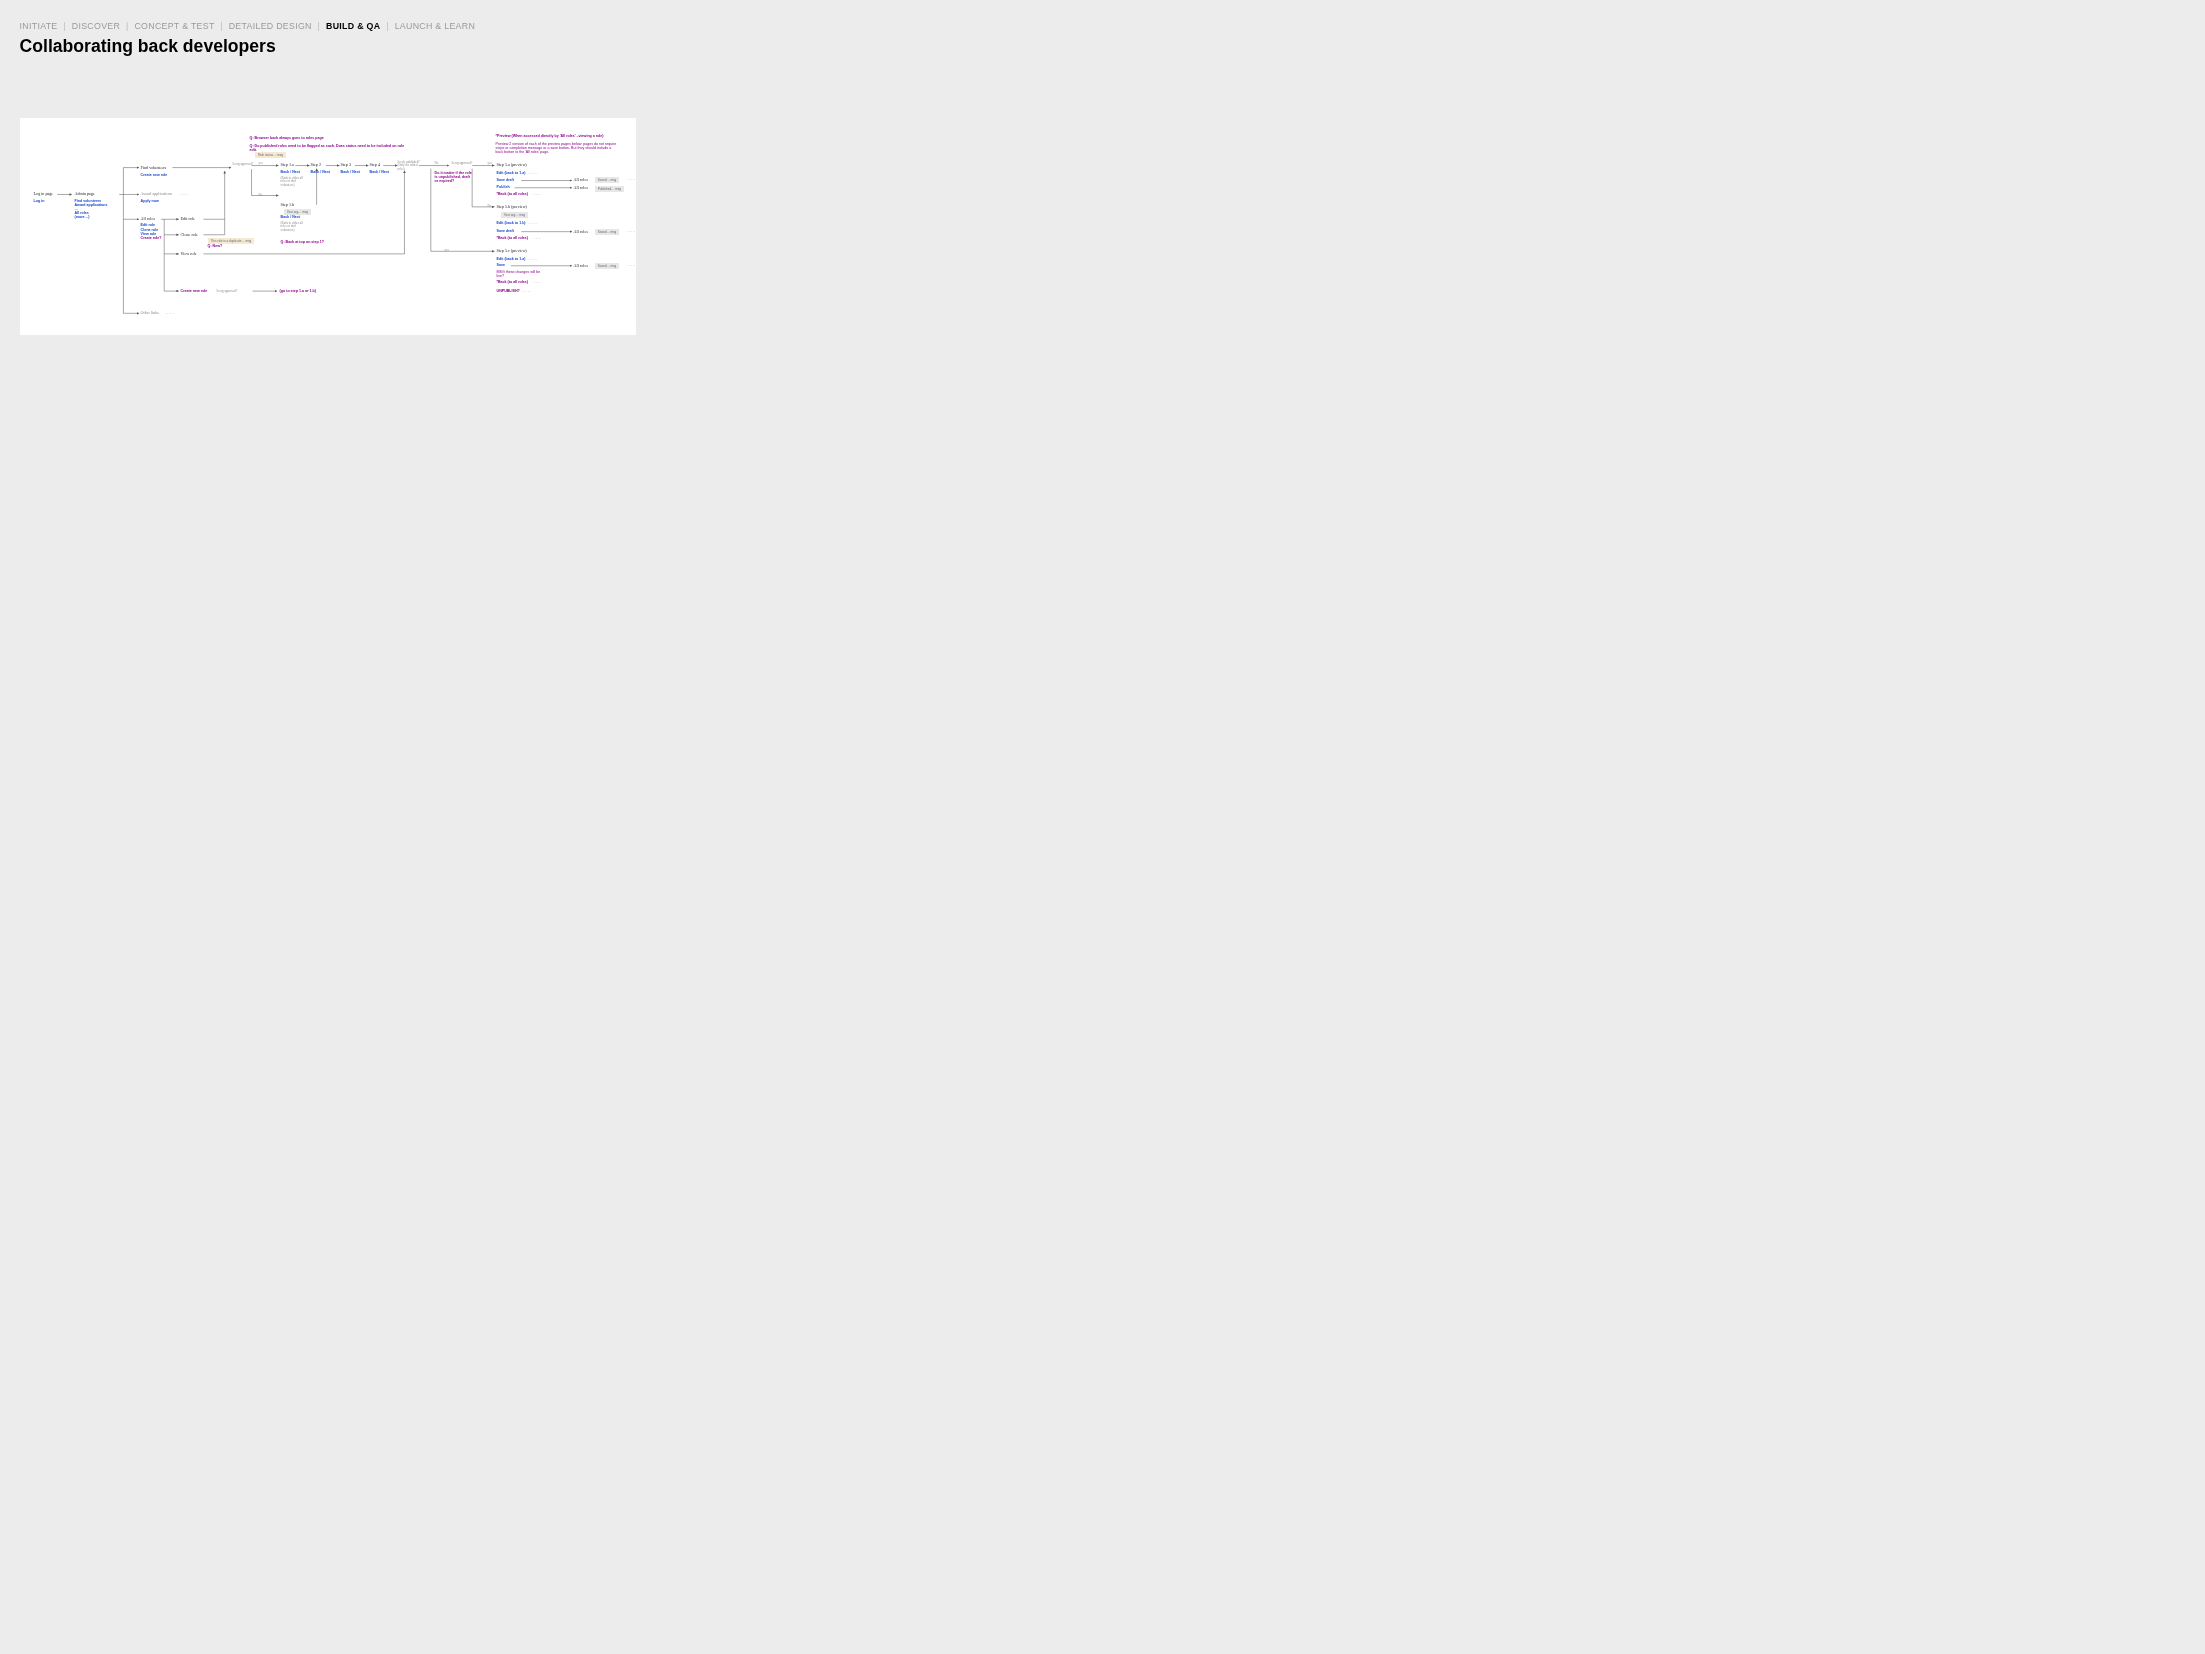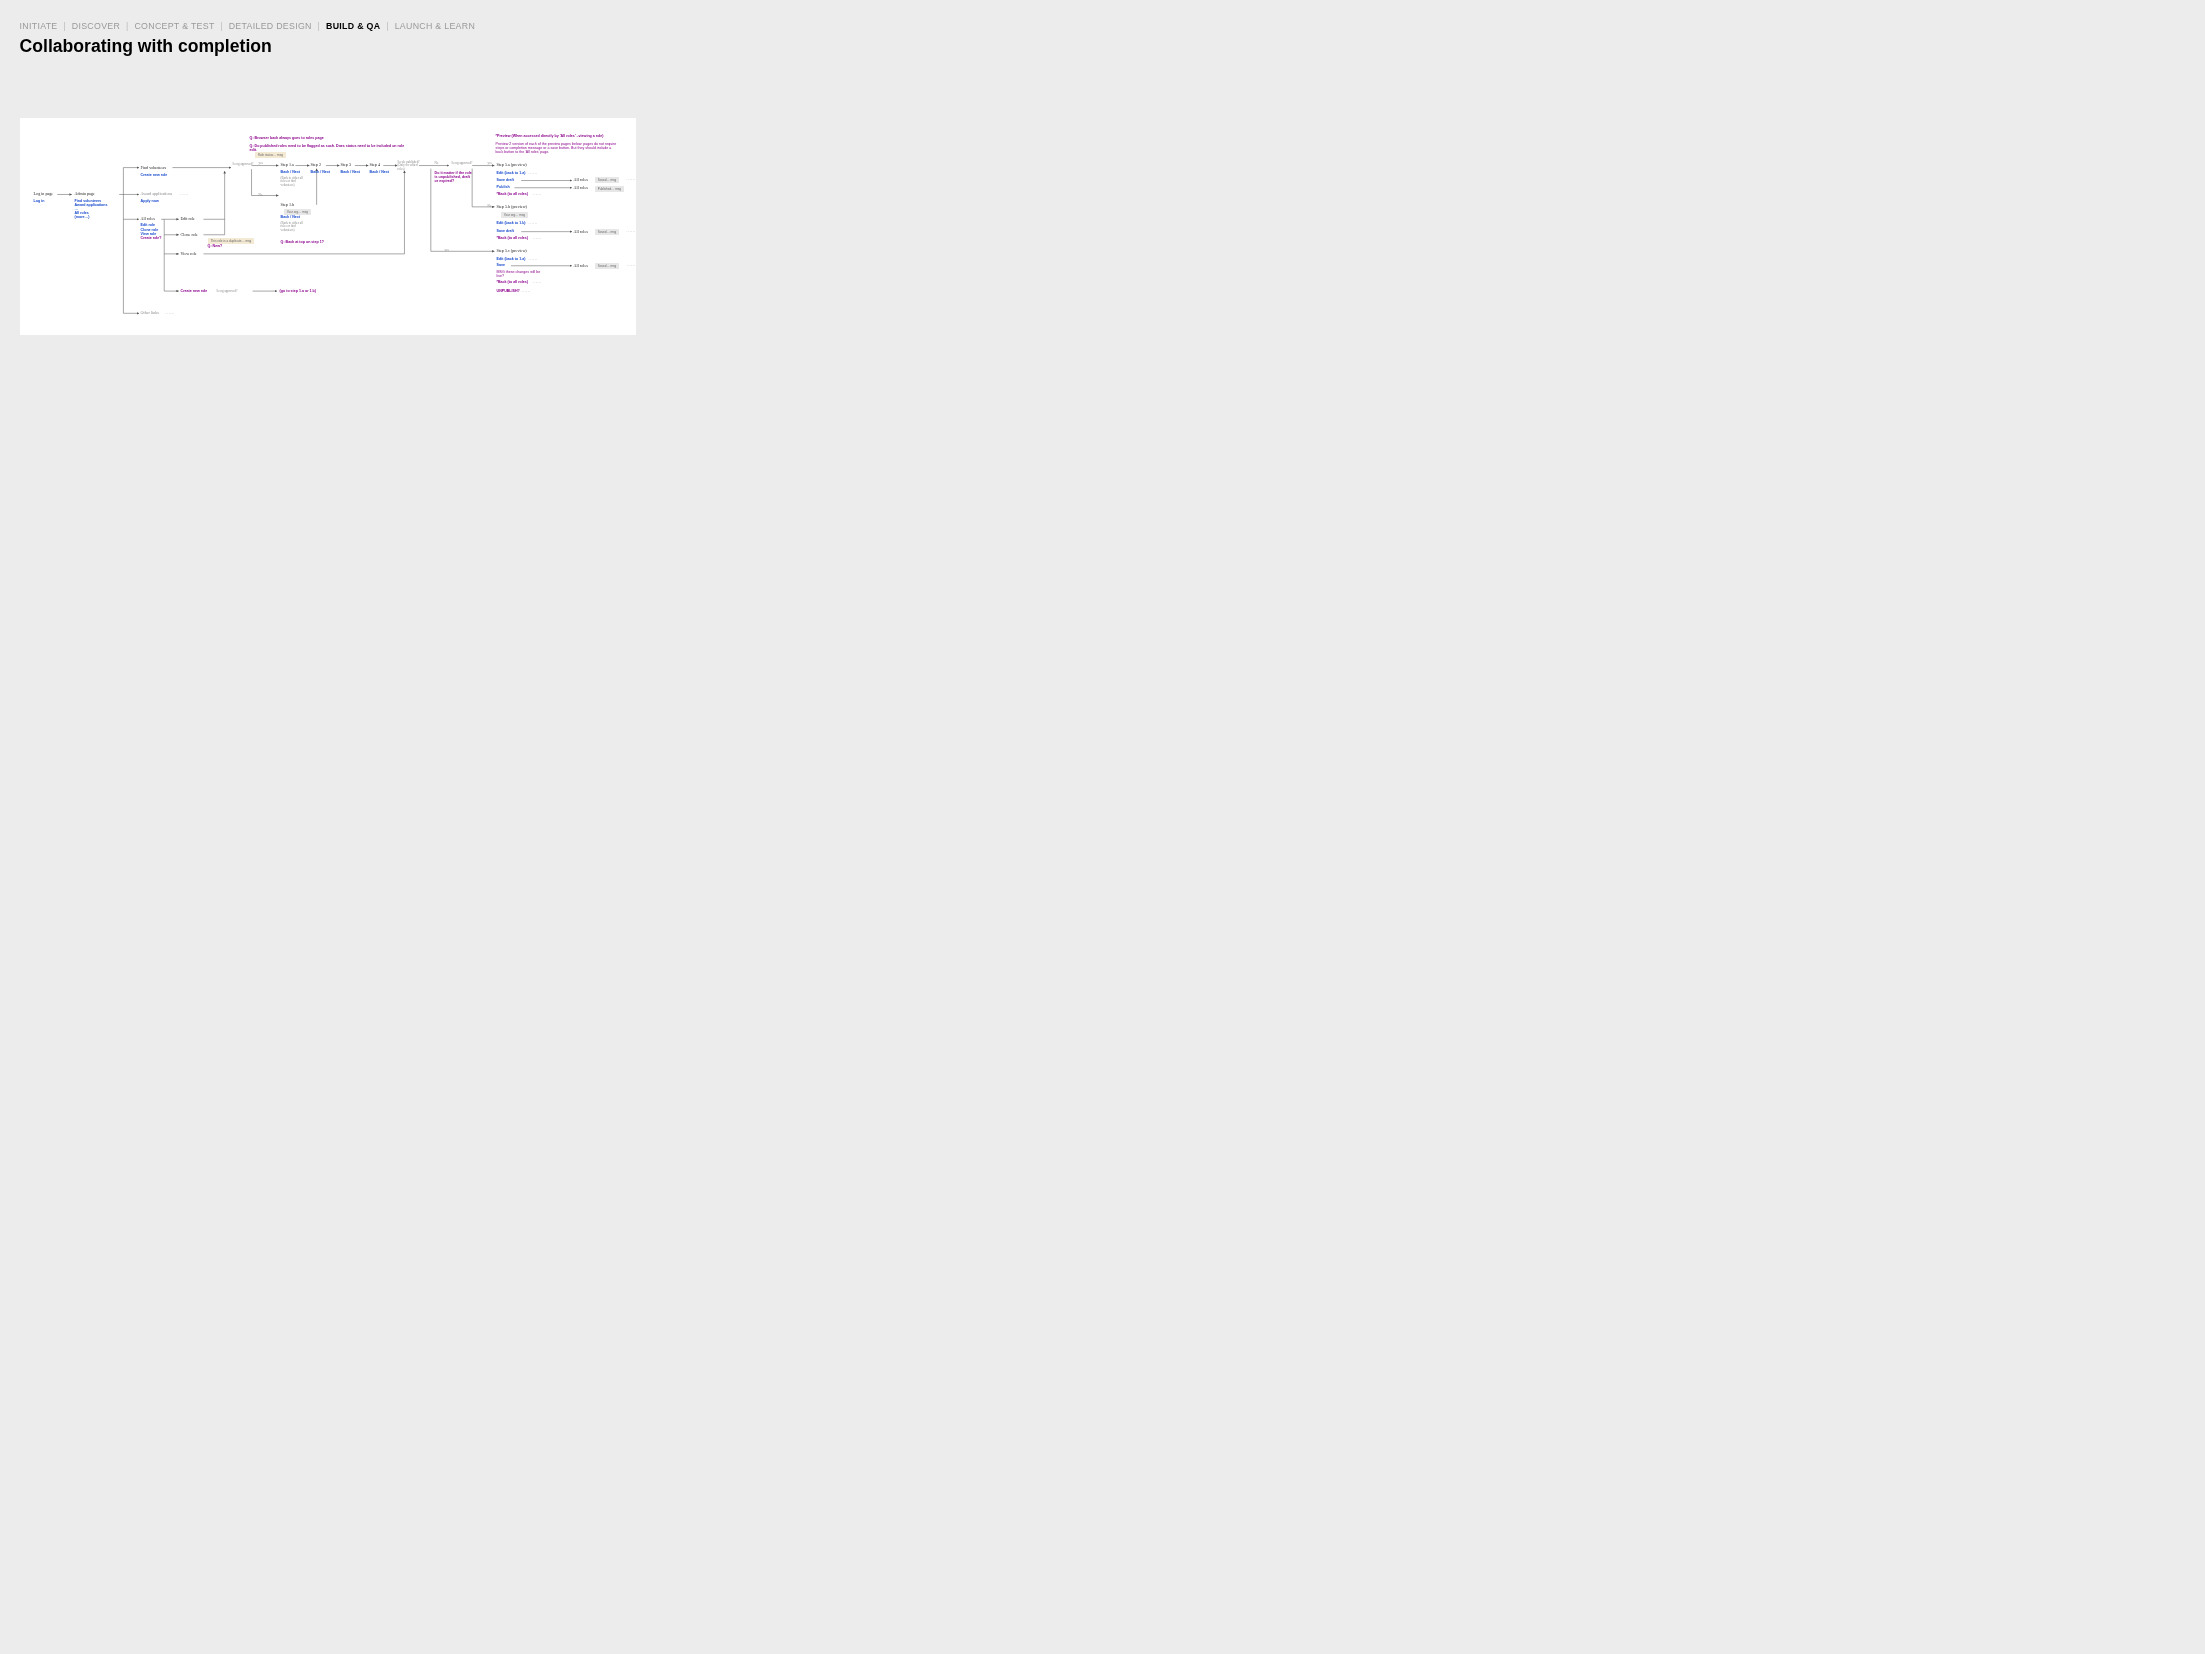--- a/index.html
+++ b/index.html
@@ -92,21 +92,21 @@
   <span class="sep">|</span>
   <span>CONCEPT &amp; TEST</span>
   <span class="sep">|</span>
   <span>DETAILED DESIGN</span>
   <span class="sep">|</span>
   <span class="active">BUILD &amp; QA</span>
   <span class="sep">|</span>
   <span>LAUNCH &amp; LEARN</span>
 </div>
 
-<div class="page-title">Collaborating with completion</div>
+<div class="page-title">Collaborating back developers</div>
 
 <div class="board">
 
   <svg class="arrows" viewBox="0 0 1192 420">
     <defs>
       <marker id="ah" viewBox="0 0 10 10" refX="9" refY="5" markerWidth="5" markerHeight="5" orient="auto">
         <path d="M0 0 L10 5 L0 10 z" fill="#555"></path>
       </marker>
     </defs>
 

